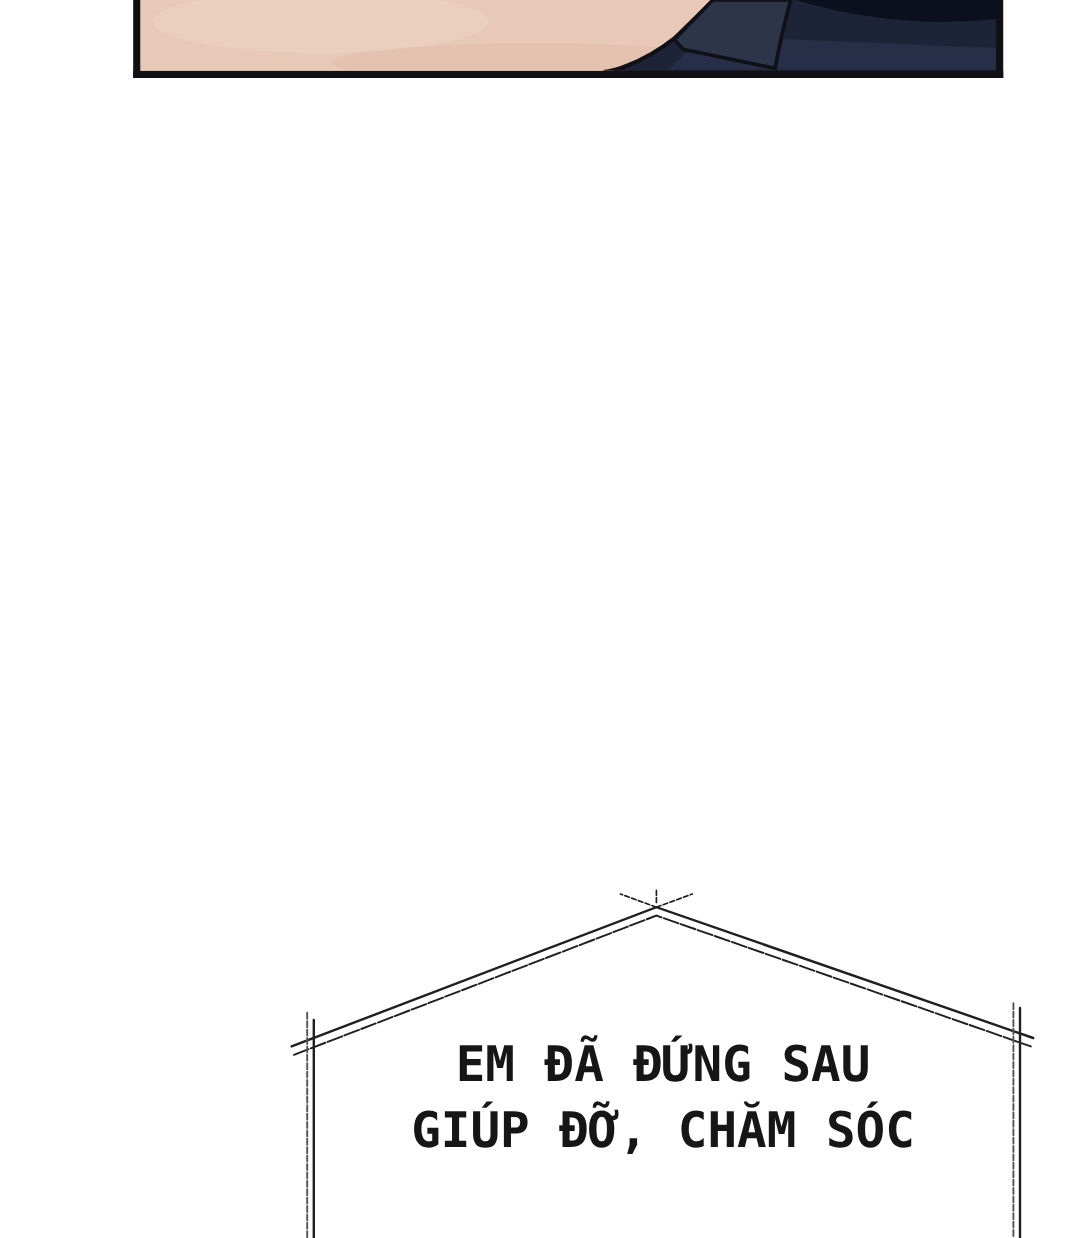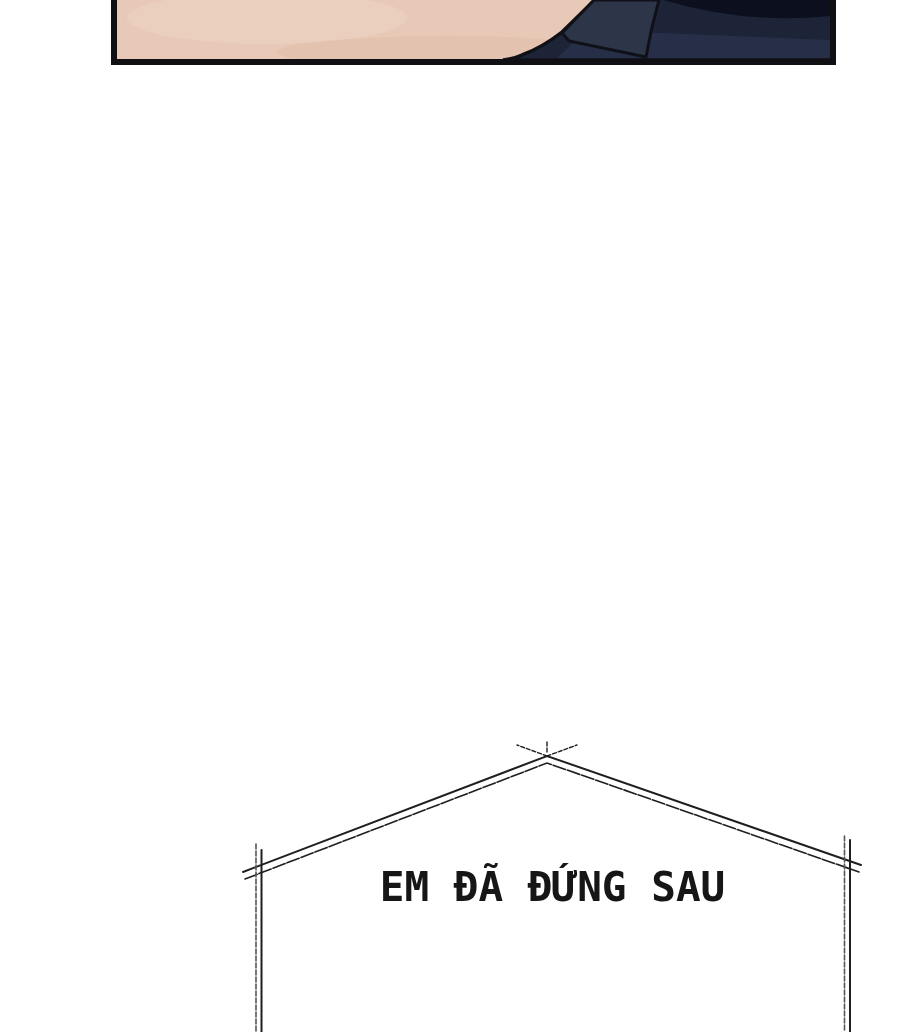--- a/index.html
+++ b/index.html
@@ -79,15 +79,16 @@
       <line x1="256" y1="104" x2="256" y2="292" stroke-width="1.6" stroke-dasharray="5 2" stroke="#555555"></line>
       <line x1="261.5" y1="110" x2="261.5" y2="292" stroke-width="2" stroke="#1f1f22"></line>
 
       <line x1="844.5" y1="96" x2="844.5" y2="292" stroke-width="1.6" stroke-dasharray="5 2" stroke="#555555"></line>
       <line x1="850" y1="100" x2="850" y2="292" stroke-width="2" stroke="#1f1f22"></line>
     </g>
   </svg>
 
   <div class="bubble-text">
     <div class="line">EM ĐÃ ĐỨNG SAU</div>
+    <div class="line">GIÚP ĐỠ, CHĂM SÓC</div>
   </div>
 
 </div>
 
 </body></html>

